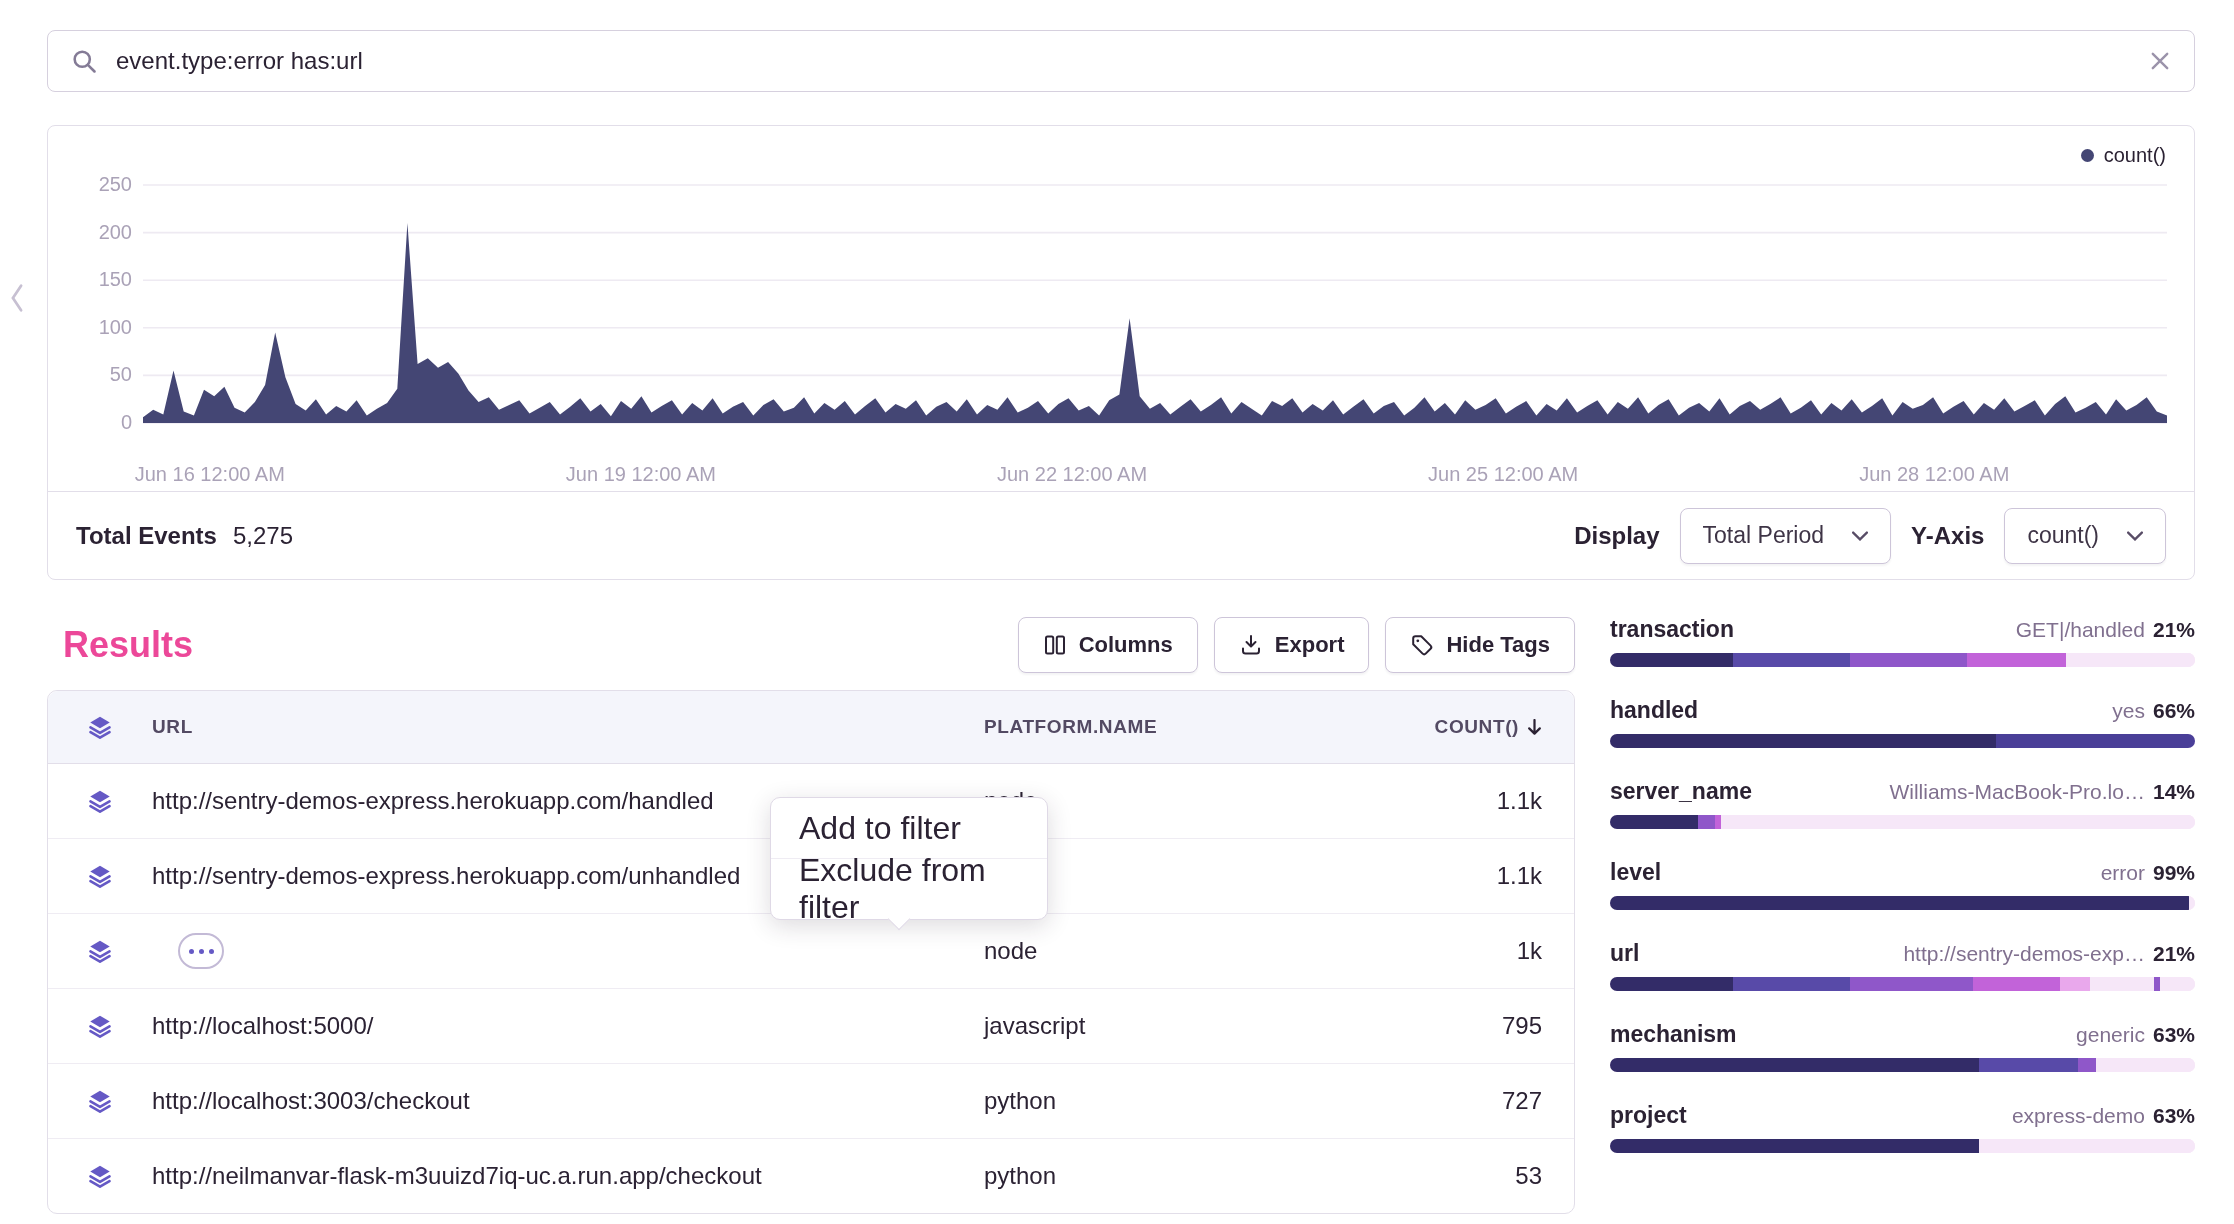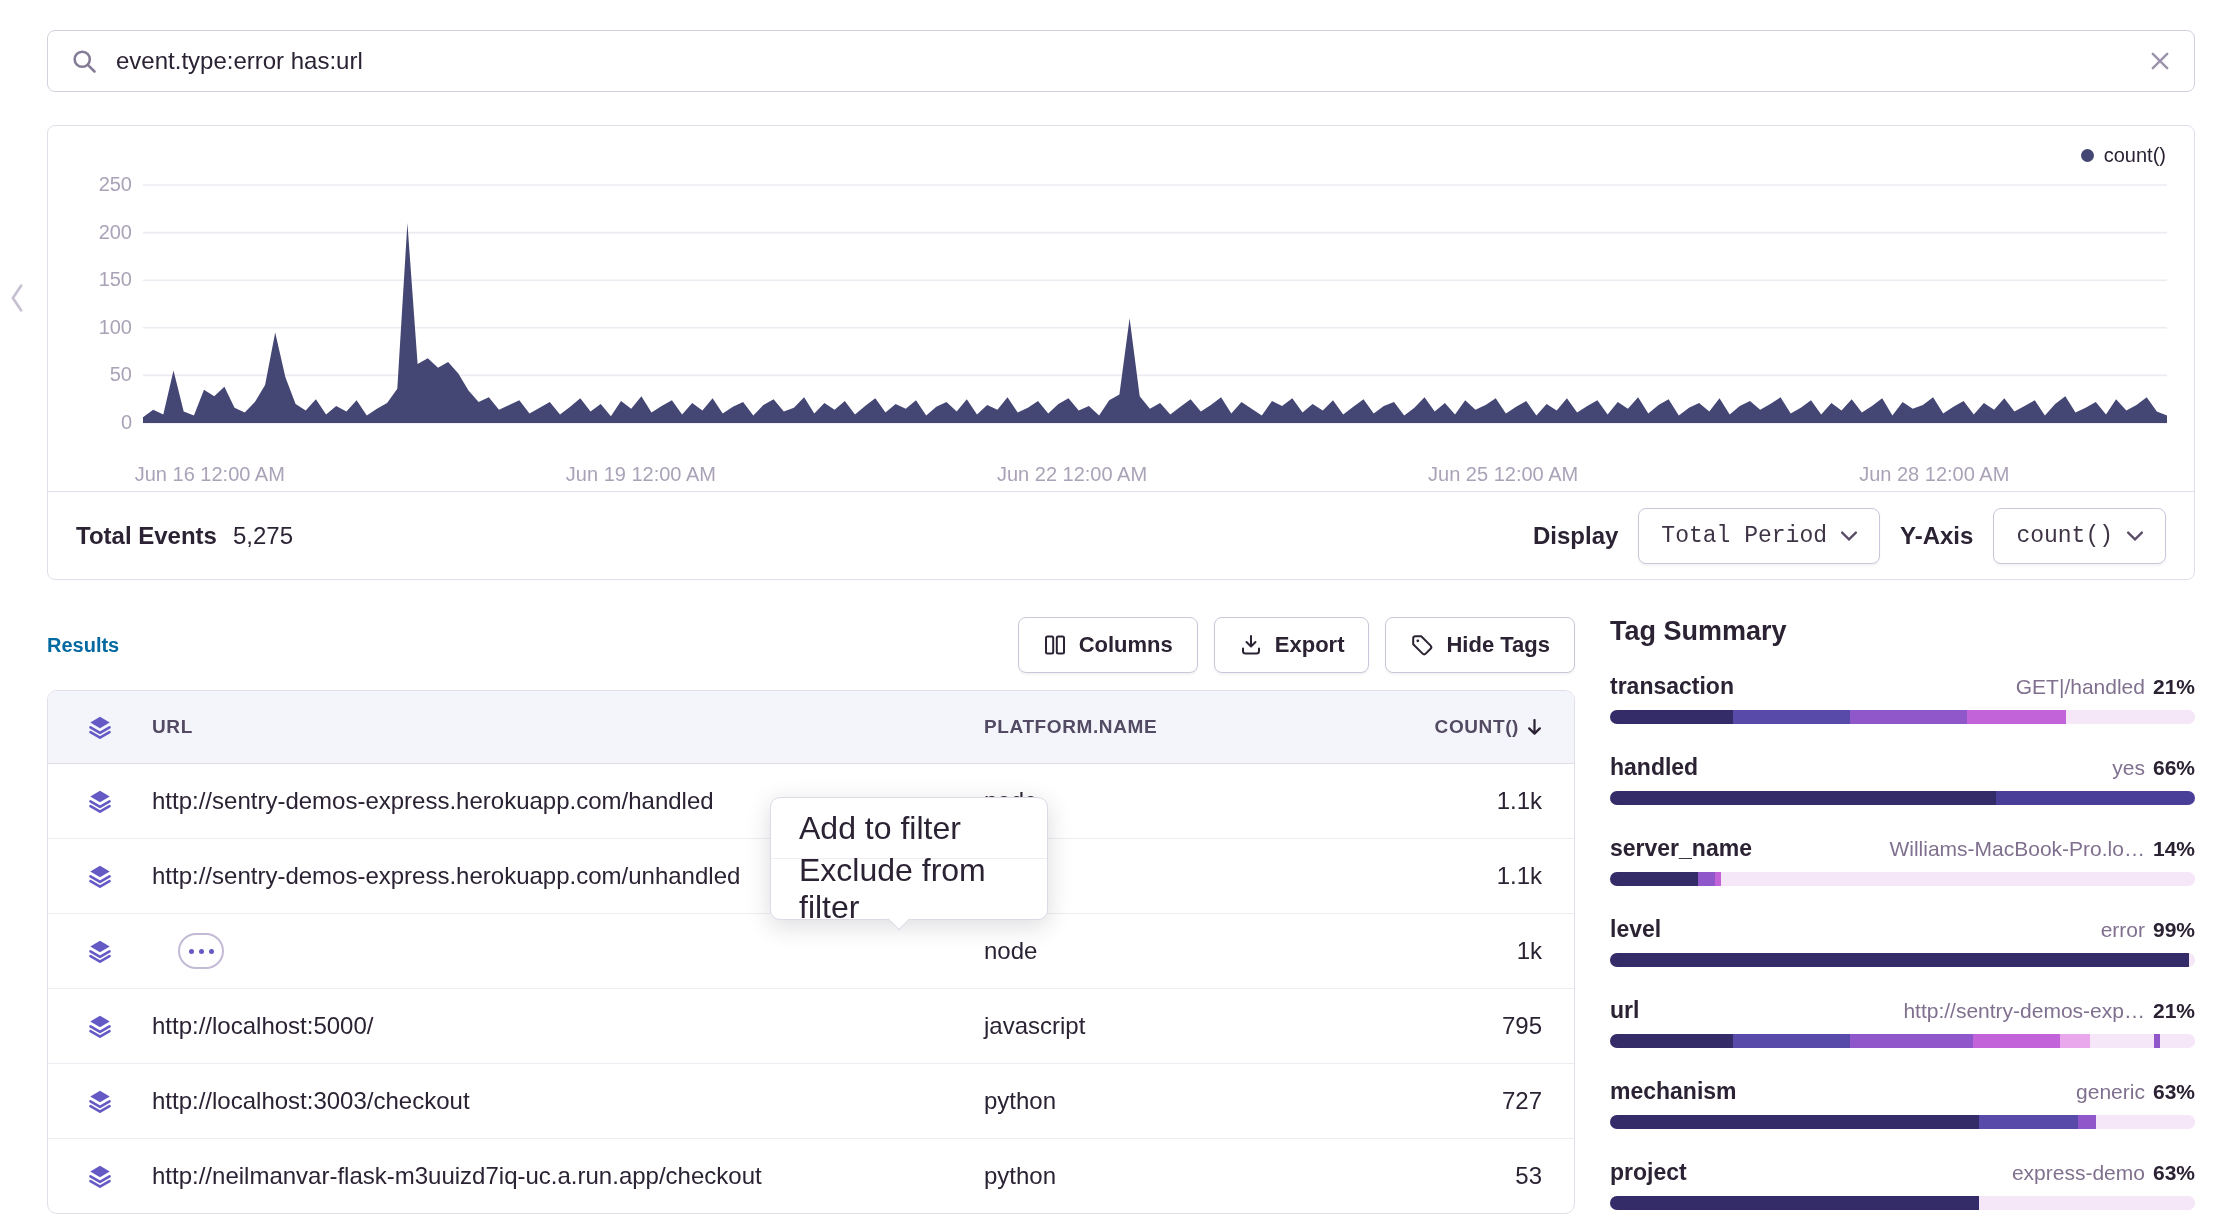--- a/index.html
+++ b/index.html
@@ -23,27 +23,27 @@
   .plot{position:absolute;left:95px;top:59px;width:2024px;height:238px;}
   .plot svg{display:block;width:100%;height:100%;overflow:visible;}
   .x-axis{position:absolute;left:95px;top:318px;width:2024px;height:28px;}
   .x-tick{position:absolute;transform:translateX(-50%);font-size:20px;color:#aaa2b7;white-space:nowrap;margin-top:19px;}
   .chart-footer{position:absolute;left:0;right:0;bottom:0;height:88px;border-top:1px solid #e2dee9;
     display:flex;align-items:center;padding:0 28px;box-sizing:border-box;}
   .total-label{font-weight:bold;font-size:24px;}
   .total-value{font-size:24px;margin-left:16px;}
   .footer-right{margin-left:auto;display:flex;align-items:center;gap:20px;}
   .footer-heading{font-weight:bold;font-size:24px;color:#2b2233;}
-  .dropdown{display:flex;align-items:center;gap:14px;height:54px;padding:0 22px;border:1px solid #cdc5d9;
+  .dropdown{display:flex;align-items:center;gap:28px;height:54px;padding:0 22px;border:1px solid #cdc5d9;
     border-radius:8px;font-size:23px;color:#3e3446;background:#fff;cursor:pointer;
-    box-shadow:0 2px 2px rgba(43,34,51,0.05);font-family:Liberation Mono, monospace;}
+    box-shadow:0 2px 2px rgba(43,34,51,0.05);}
 
   
   .results-header{position:absolute;left:47px;top:616px;width:1528px;height:58px;display:flex;align-items:center;}
-  .results-title{font-size:20px;font-weight:bold;color:#0369a1;}
+  .results-title{font-size:36px;font-weight:bold;color:#ec4899;margin-left:16px;}
   .header-buttons{margin-left:auto;display:flex;gap:16px;}
   .btn{display:flex;align-items:center;gap:12px;height:56px;padding:0 24px;border:1px solid #cdc5d9;
     border-radius:8px;background:#fff;font-size:22px;font-weight:bold;color:#2b2233;cursor:pointer;
     box-shadow:0 2px 2px rgba(43,34,51,0.05);}
 
   
   .table{position:absolute;left:47px;top:690px;width:1528px;border:1px solid #e2dee9;border-radius:10px;
     background:#fff;box-sizing:border-box;}
   .t-head{display:flex;align-items:center;height:72px;background:#f4f5fb;border-bottom:1px solid #e2dee9;
     border-radius:10px 10px 0 0;color:#534a63;font-size:19px;font-weight:bold;letter-spacing:0.6px;}
@@ -310,21 +310,20 @@
       </div>
   </div>
 
   <div class="menu">
     <div class="menu-item">Add to filter</div>
     <div class="menu-item">Exclude from filter</div>
     <div class="menu-notch"></div>
   </div>
 
   <div class="tag-summary">
-    <div class="tag-title">Tag Summary</div>
     <div id="tag-list">
         <div class="tag-entry">
           <div class="tag-head">
             <span class="tag-name">transaction</span>
             <span class="tag-val"><span>GET|/handled</span><b>21%</b></span>
           </div>
           <div class="tag-bar">
             <div class="tag-seg" style="width: 21%; background: rgb(51, 44, 104);"></div>
             <div class="tag-seg" style="width: 20%; background: rgb(88, 74, 168);"></div>
             <div class="tag-seg" style="width: 20%; background: rgb(143, 87, 201);"></div>

